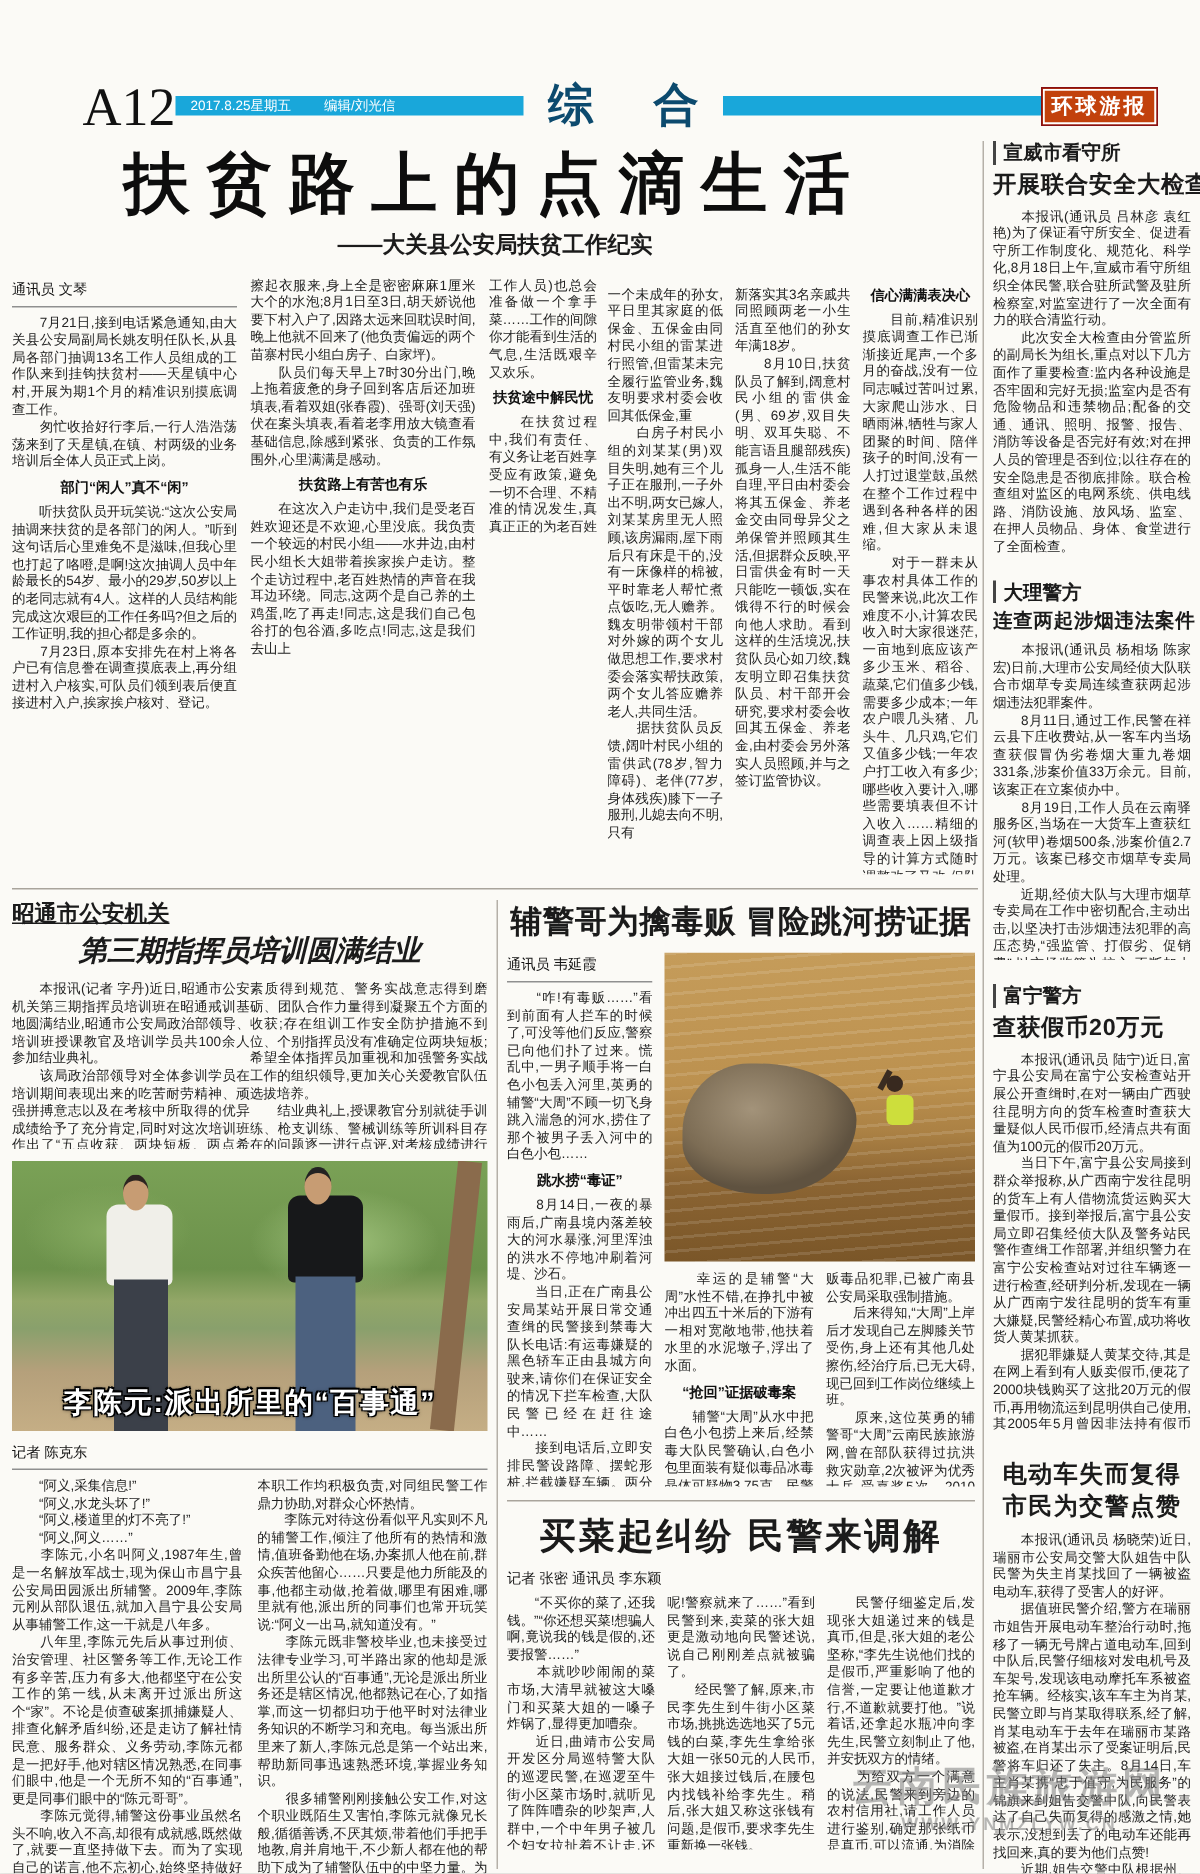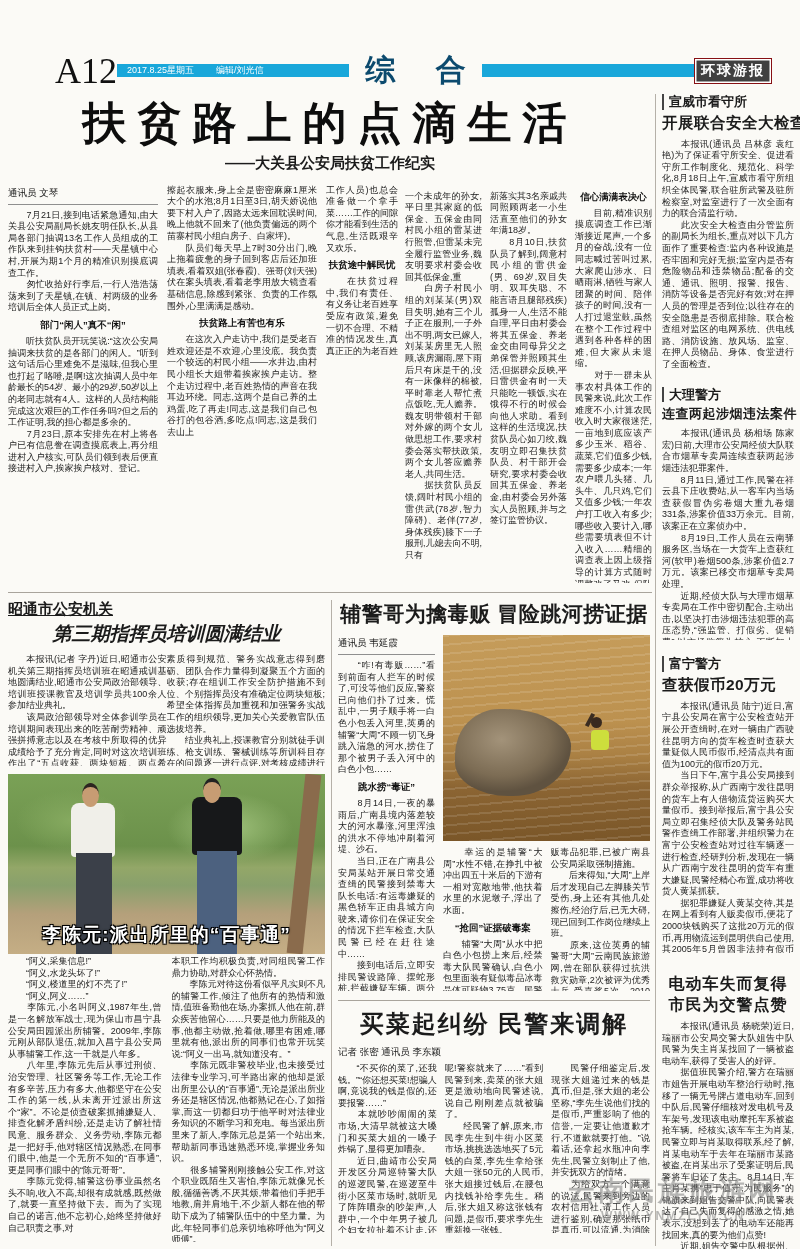--- a/index.html
+++ b/index.html
@@ -7,21 +7,21 @@
         font-family:"Liberation Sans","DejaVu Sans",sans-serif;color:#1b1b1b;
         box-shadow:0 0 6px rgba(0,0,0,.25);}
   
   .hdr{position:absolute;top:50px;left:55px;right:28px;display:flex;align-items:center;}
   .pageno{font-family:"Liberation Serif","DejaVu Serif",serif;font-size:36px;line-height:1;color:#111;}
   .datebar{flex:1;max-width:330px;background:#19a7da;color:#fff;font-size:9px;
            height:13px;display:flex;align-items:center;gap:22px;padding:0 10px;}
   .section-title{color:#0c4a6e;font-size:30px;font-weight:900;letter-spacing:16px;
                  padding-left:16px;white-space:nowrap;}
   .cyanline{flex:1;height:13px;background:#19a7da;}
-  .masthead{background:#404040;color:#fff;font-weight:900;font-size:14px;letter-spacing:2px;
+  .masthead{background:#c2410c;color:#fff;font-weight:900;font-size:14px;letter-spacing:2px;
             padding:3px 6px;border:1px solid #871014;box-shadow:inset 0 0 0 1.5px #fff;white-space:nowrap;text-align:right;}
   
   .txt{font-size:9px;line-height:11.6px;text-align:justify;white-space:pre-line;
        overflow:hidden;color:#222;}
   .sh{font-size:9.5px;font-weight:bold;text-align:center;margin:5px 0 4px;color:#111;}
   .bl{font-size:9.5px;color:#111;padding:2px 0 4px;border-bottom:1px solid #8f8f8f;margin-bottom:5px;}
   .col{overflow:hidden;}
   
   .main-art{position:absolute;left:8px;top:98px;width:644px;}
   .m-headline{text-align:center;font-size:44px;font-weight:900;letter-spacing:11px;
@@ -194,20 +194,21 @@
     <div class="photo photo2">
       <div class="p2-trunk"></div>
       <div class="p2-man1"></div>
       <div class="p2-man1-head"></div>
       <div class="p2-man1-legs"></div>
       <div class="p2-man2"></div>
       <div class="p2-man2-head"></div>
       <div class="p2-man2-legs"></div>
       <div class="p2-caption">李陈元:派出所里的“百事通”</div>
     </div>
+    <div class="bl" style="margin-top:6px">记者 陈克东</div>
     <div class="lcy-body">
       <div class="col txt">　　“阿义,采集信息!”
 　　“阿义,水龙头坏了!”
 　　“阿义,楼道里的灯不亮了!”
 　　“阿义,阿义……”
 　　李陈元,小名叫阿义,1987年生,曾是一名解放军战士,现为保山市昌宁县公安局田园派出所辅警。2009年,李陈元刚从部队退伍,就加入昌宁县公安局从事辅警工作,这一干就是八年多。
 　　八年里,李陈元先后从事过刑侦、治安管理、社区警务等工作,无论工作有多辛苦,压力有多大,他都坚守在公安工作的第一线,从未离开过派出所这个“家”。不论是侦查破案抓捕嫌疑人、排查化解矛盾纠纷,还是走访了解社情民意、服务群众、义务劳动,李陈元都是一把好手,他对辖区情况熟悉,在同事们眼中,他是一个无所不知的“百事通”,更是同事们眼中的“陈元哥哥”。
 　　李陈元觉得,辅警这份事业虽然名头不响,收入不高,却很有成就感,既然做了,就要一直坚持做下去。而为了实现自己的诺言,他不忘初心,始终坚持做好自己职责之事,对</div>
       <div class="col txt">本职工作均积极负责,对同组民警工作鼎力协助,对群众心怀热情。
 　　李陈元对待这份看似平凡实则不凡的辅警工作,倾注了他所有的热情和激情,值班备勤他在场,办案抓人他在前,群众疾苦他留心……只要是他力所能及的事,他都主动做,抢着做,哪里有困难,哪里就有他,派出所的同事们也常开玩笑说:“阿义一出马,就知道没有。”

